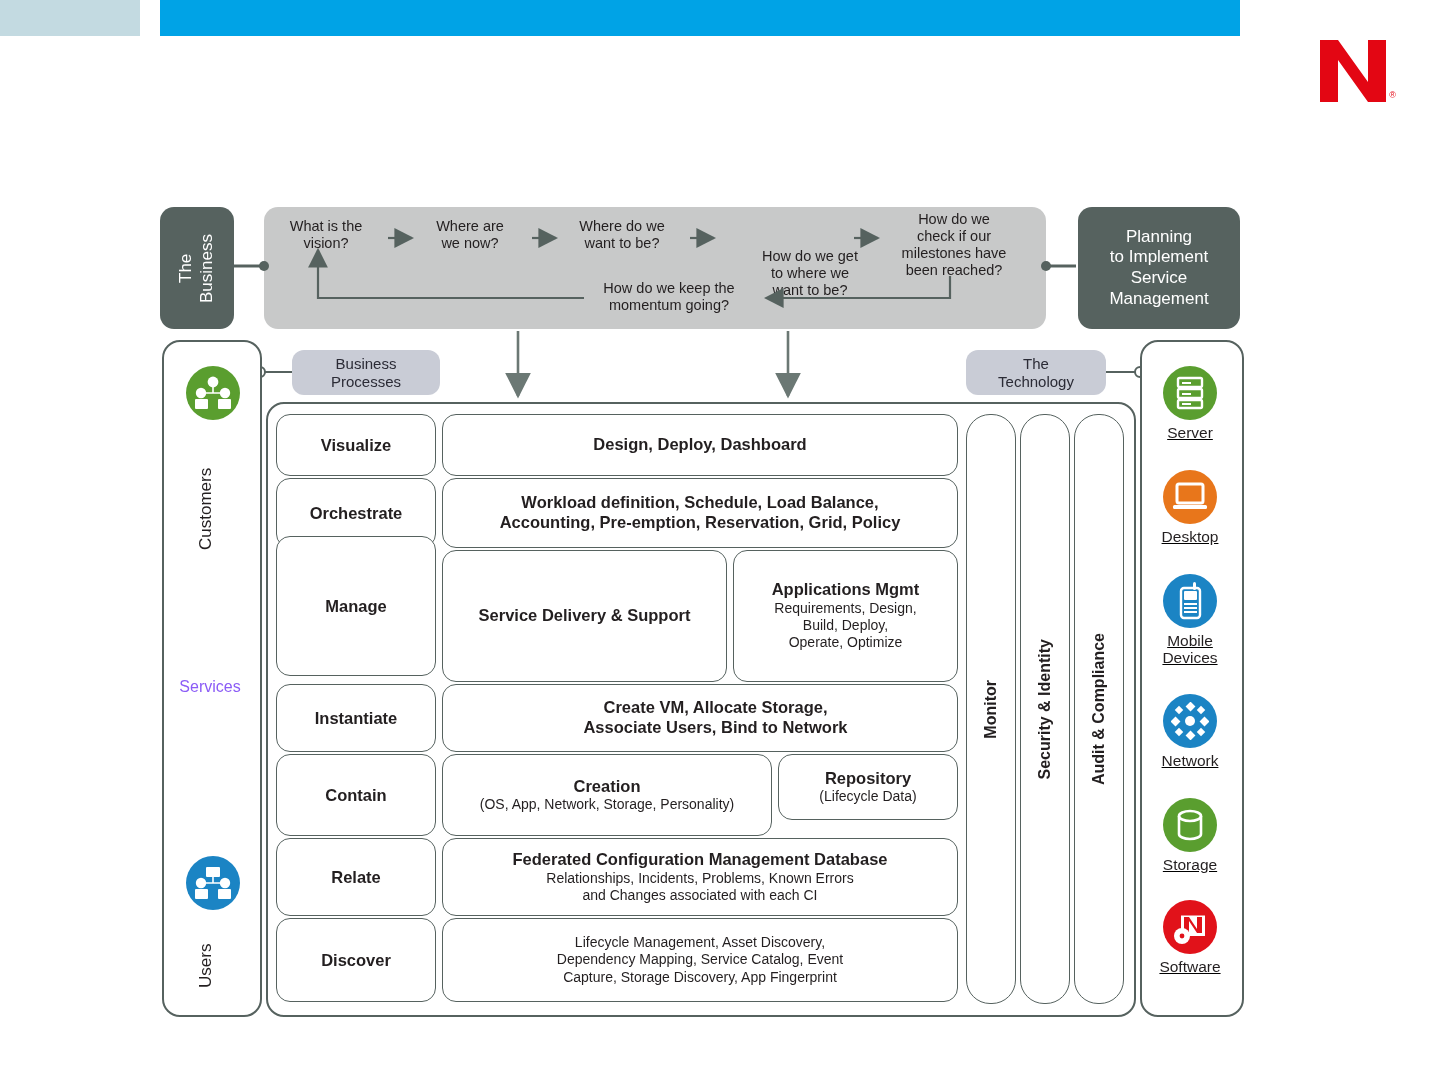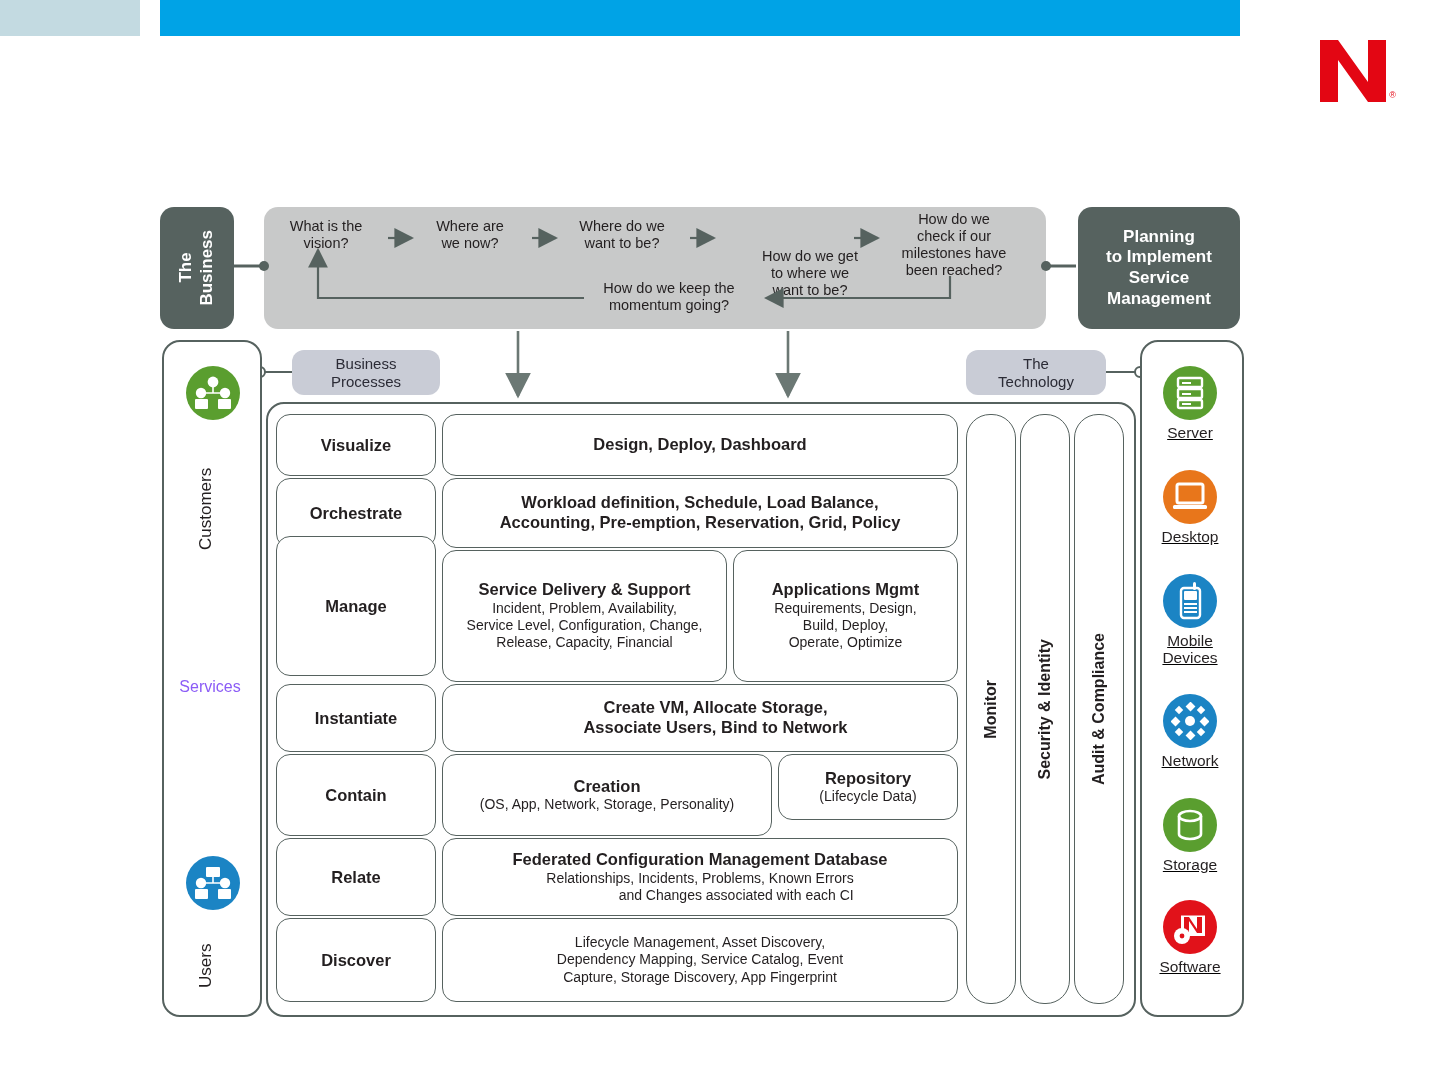--- a/index.html
+++ b/index.html
@@ -11,21 +11,21 @@
   }
   
   #banner-left{position:absolute;left:0;top:0;width:140px;height:36px;background:#c3dae1;}
   #banner-right{position:absolute;left:160px;top:0;width:1080px;height:36px;background:#00a3e6;}
   
   #logo{position:absolute;left:1316px;top:36px;width:74px;height:70px;}
   #logo .reg{position:absolute;right:-6px;bottom:6px;font-size:9px;color:#e30613;}
   
   .darkbox{
     position:absolute;background:#56625f;border-radius:14px;
-    color:#ffffff;font-weight:bold;display:flex;align-items:center;
+    color:#ffffff;font-weight:normal;display:flex;align-items:center;
     justify-content:center;text-align:center;line-height:1.22;
   }
   #business-box{left:160px;top:207px;width:74px;height:122px;font-size:17px;}
   #business-box .vert{writing-mode:vertical-rl;transform:rotate(180deg);}
   #planning-box{left:1078px;top:207px;width:162px;height:122px;font-size:17px;}
 
   
   #lifecycle{
     position:absolute;left:264px;top:207px;width:782px;height:122px;
     background:#c8c9c9;border-radius:14px;
@@ -234,21 +234,20 @@
 <div class="cell" style="position:absolute;left:442px;top:414px;width:516px;height:62px;">
   <span class="hd">Design, Deploy, Dashboard</span>
   </div>
 
 <div class="cell" style="position:absolute;left:442px;top:478px;width:516px;height:70px;">
   <span class="hd">Workload definition, Schedule, Load Balance,<br>Accounting, Pre-emption, Reservation, Grid, Policy</span>
   </div>
 
 <div class="cell" style="position:absolute;left:442px;top:550px;width:285px;height:132px;">
   <span class="hd">Service Delivery &amp; Support</span>
-  <span class="sub">Incident, Problem, Availability,<br>Service Level, Configuration, Change,<br>Release, Capacity, Financial</span>
   </div>
 
 <div class="cell" style="position:absolute;left:733px;top:550px;width:225px;height:132px;">
   <span class="hd">Applications Mgmt</span>
   <span class="sub">Requirements, Design,<br>Build, Deploy,<br>Operate, Optimize</span>
   </div>
 
 <div class="cell" style="position:absolute;left:442px;top:684px;width:516px;height:68px;padding-left:37px;">
   <span class="hd">Create VM, Allocate Storage,<br>Associate Users, Bind to Network</span>
   </div>
@@ -256,21 +255,21 @@
 <div class="cell" style="position:absolute;left:442px;top:754px;width:330px;height:82px;">
   <span class="hd">Creation</span>
   <span class="sub">(OS, App, Network, Storage, Personality)</span>
   </div>
 
 <div class="cell" style="position:absolute;left:778px;top:754px;width:180px;height:66px;">
   <span class="hd">Repository</span>
   <span class="sub">(Lifecycle Data)</span>
   </div>
 
-<div class="cell" style="position:absolute;left:442px;top:838px;width:516px;height:78px;text-align:right;">
+<div class="cell" style="position:absolute;left:442px;top:838px;width:516px;height:78px;">
   <span class="hd">Federated Configuration Management Database</span>
   <span class="sub">Relationships, Incidents, Problems, Known Errors<br>and Changes associated with each CI</span>
   </div>
 
 <div class="cell" style="position:absolute;left:442px;top:918px;width:516px;height:84px;">
   <span class="sub">Lifecycle Management, Asset Discovery,<br>Dependency Mapping, Service Catalog, Event<br>Capture, Storage Discovery, App Fingerprint</span>
   </div>
 
 <div class="vbar" style="left:966px;top:414px;width:48px;height:588px;position:absolute;">
   <span>Monitor</span>

